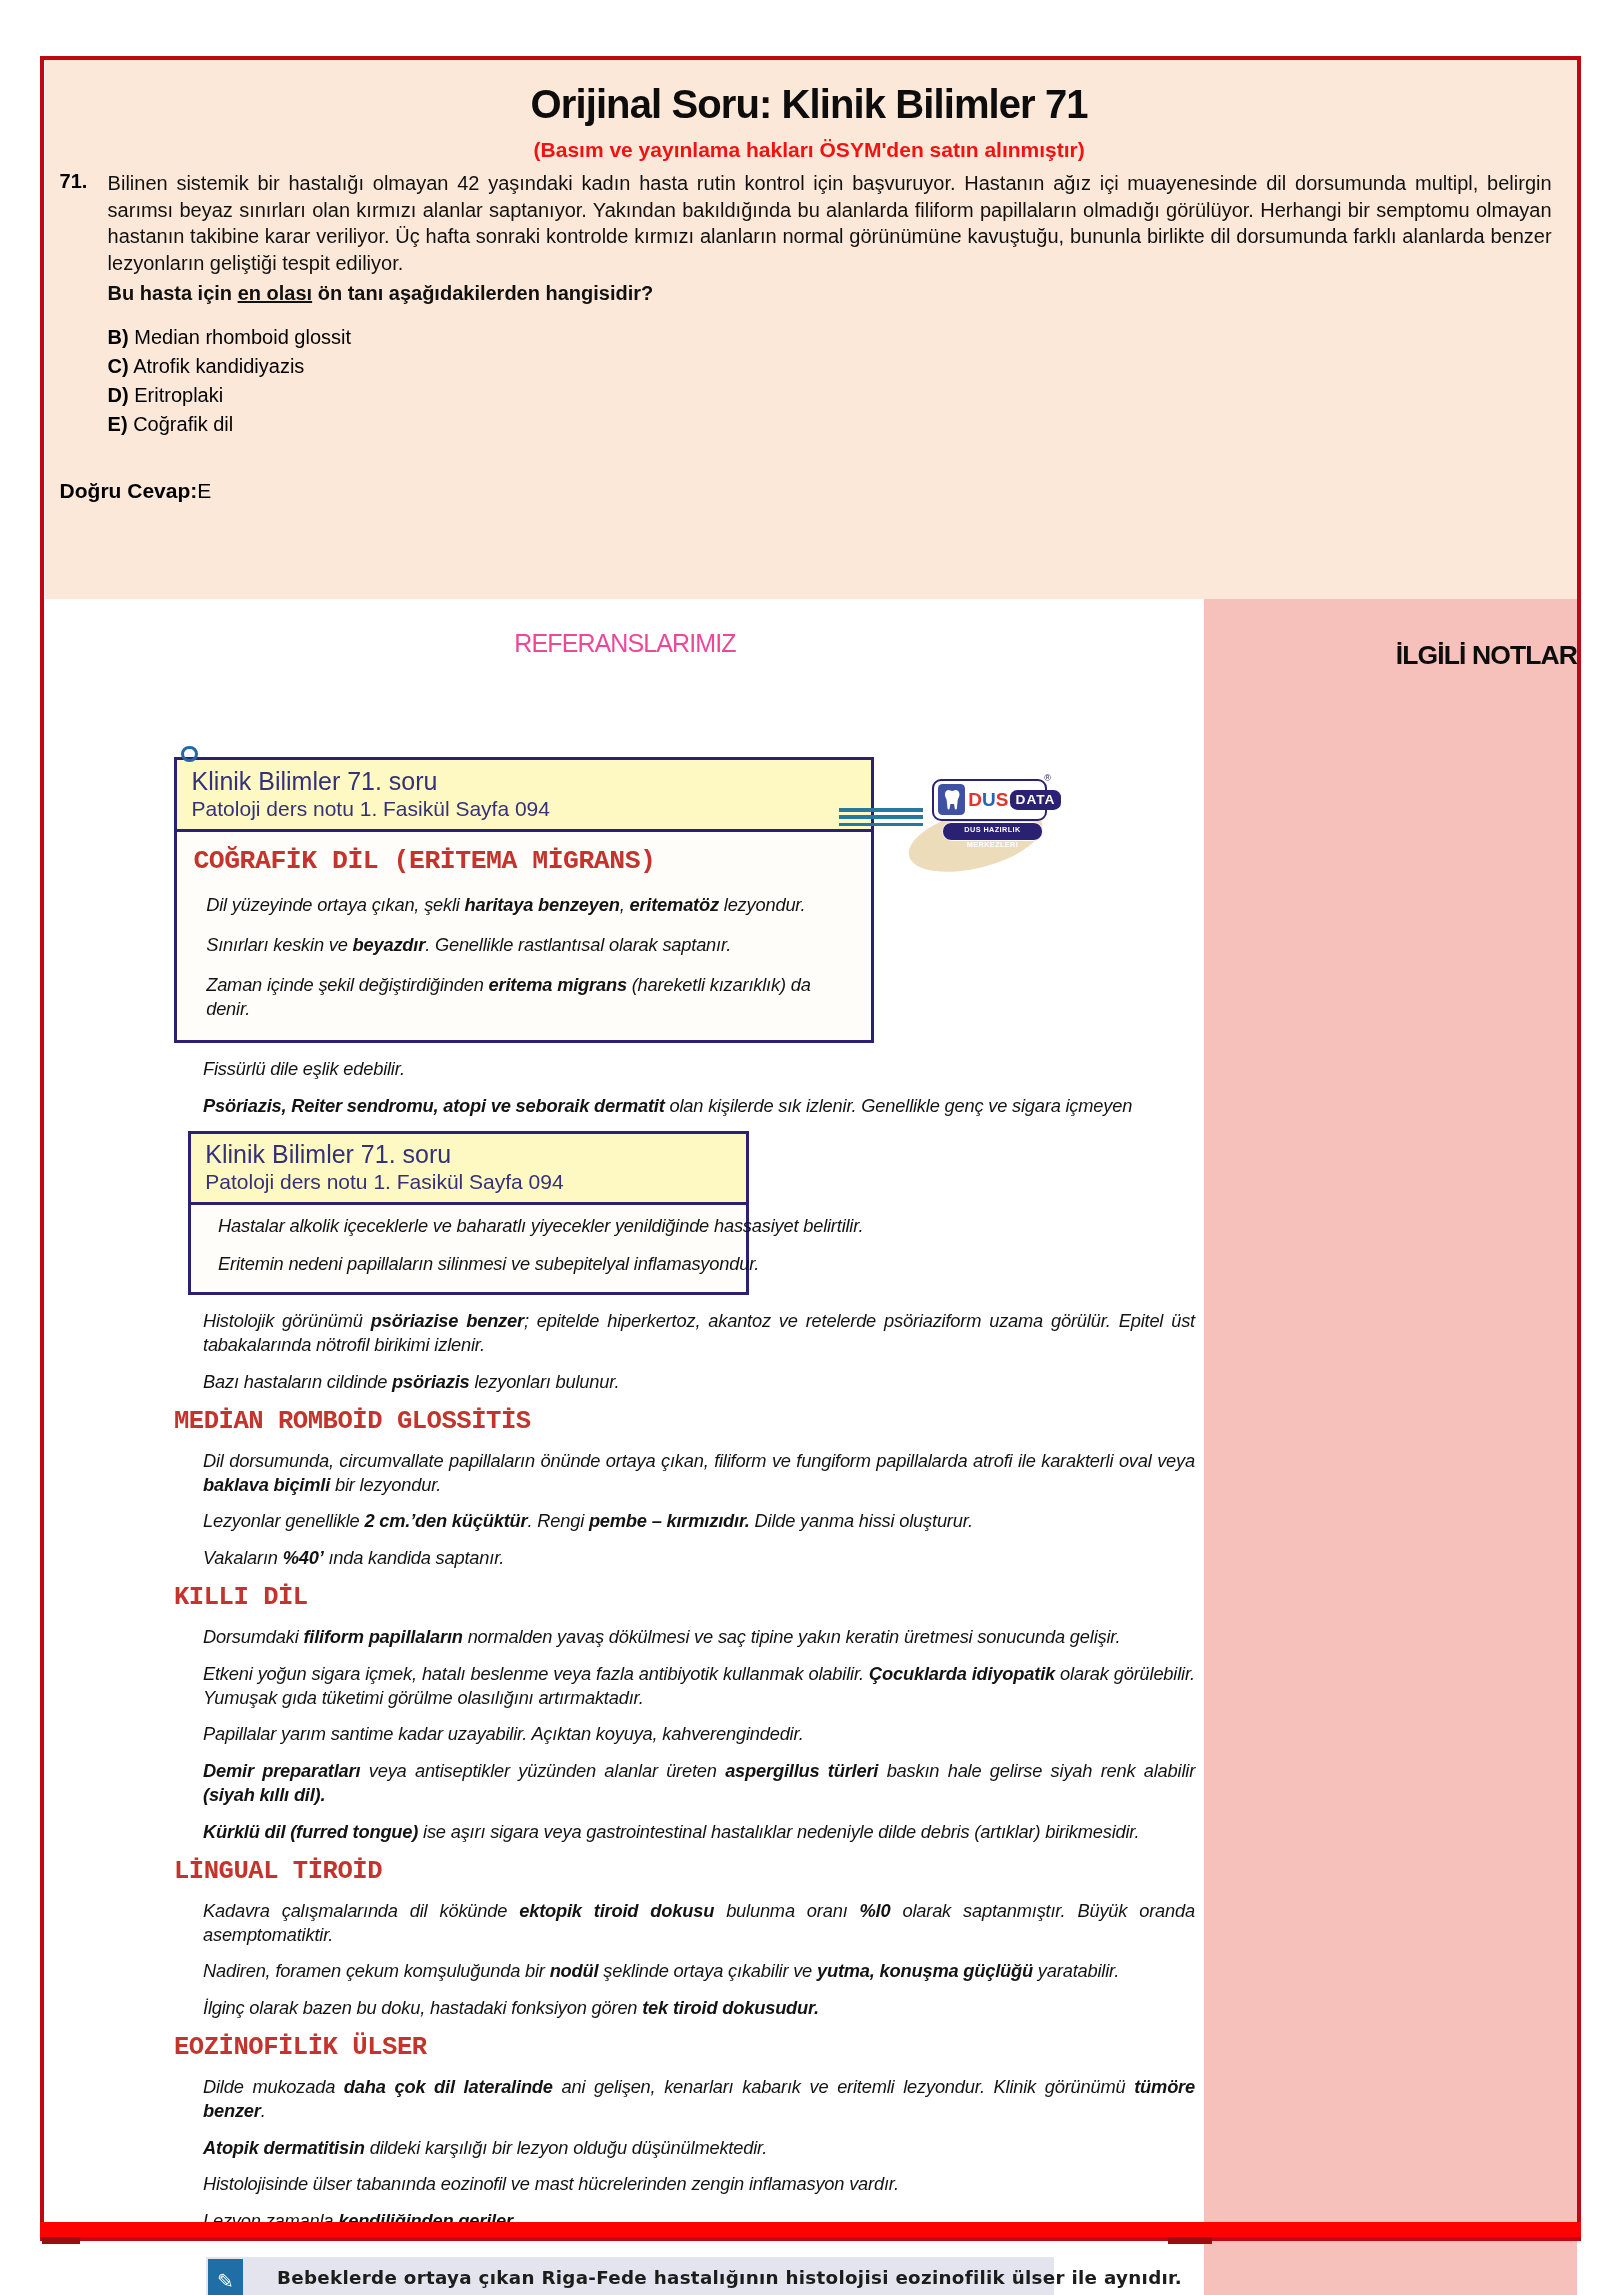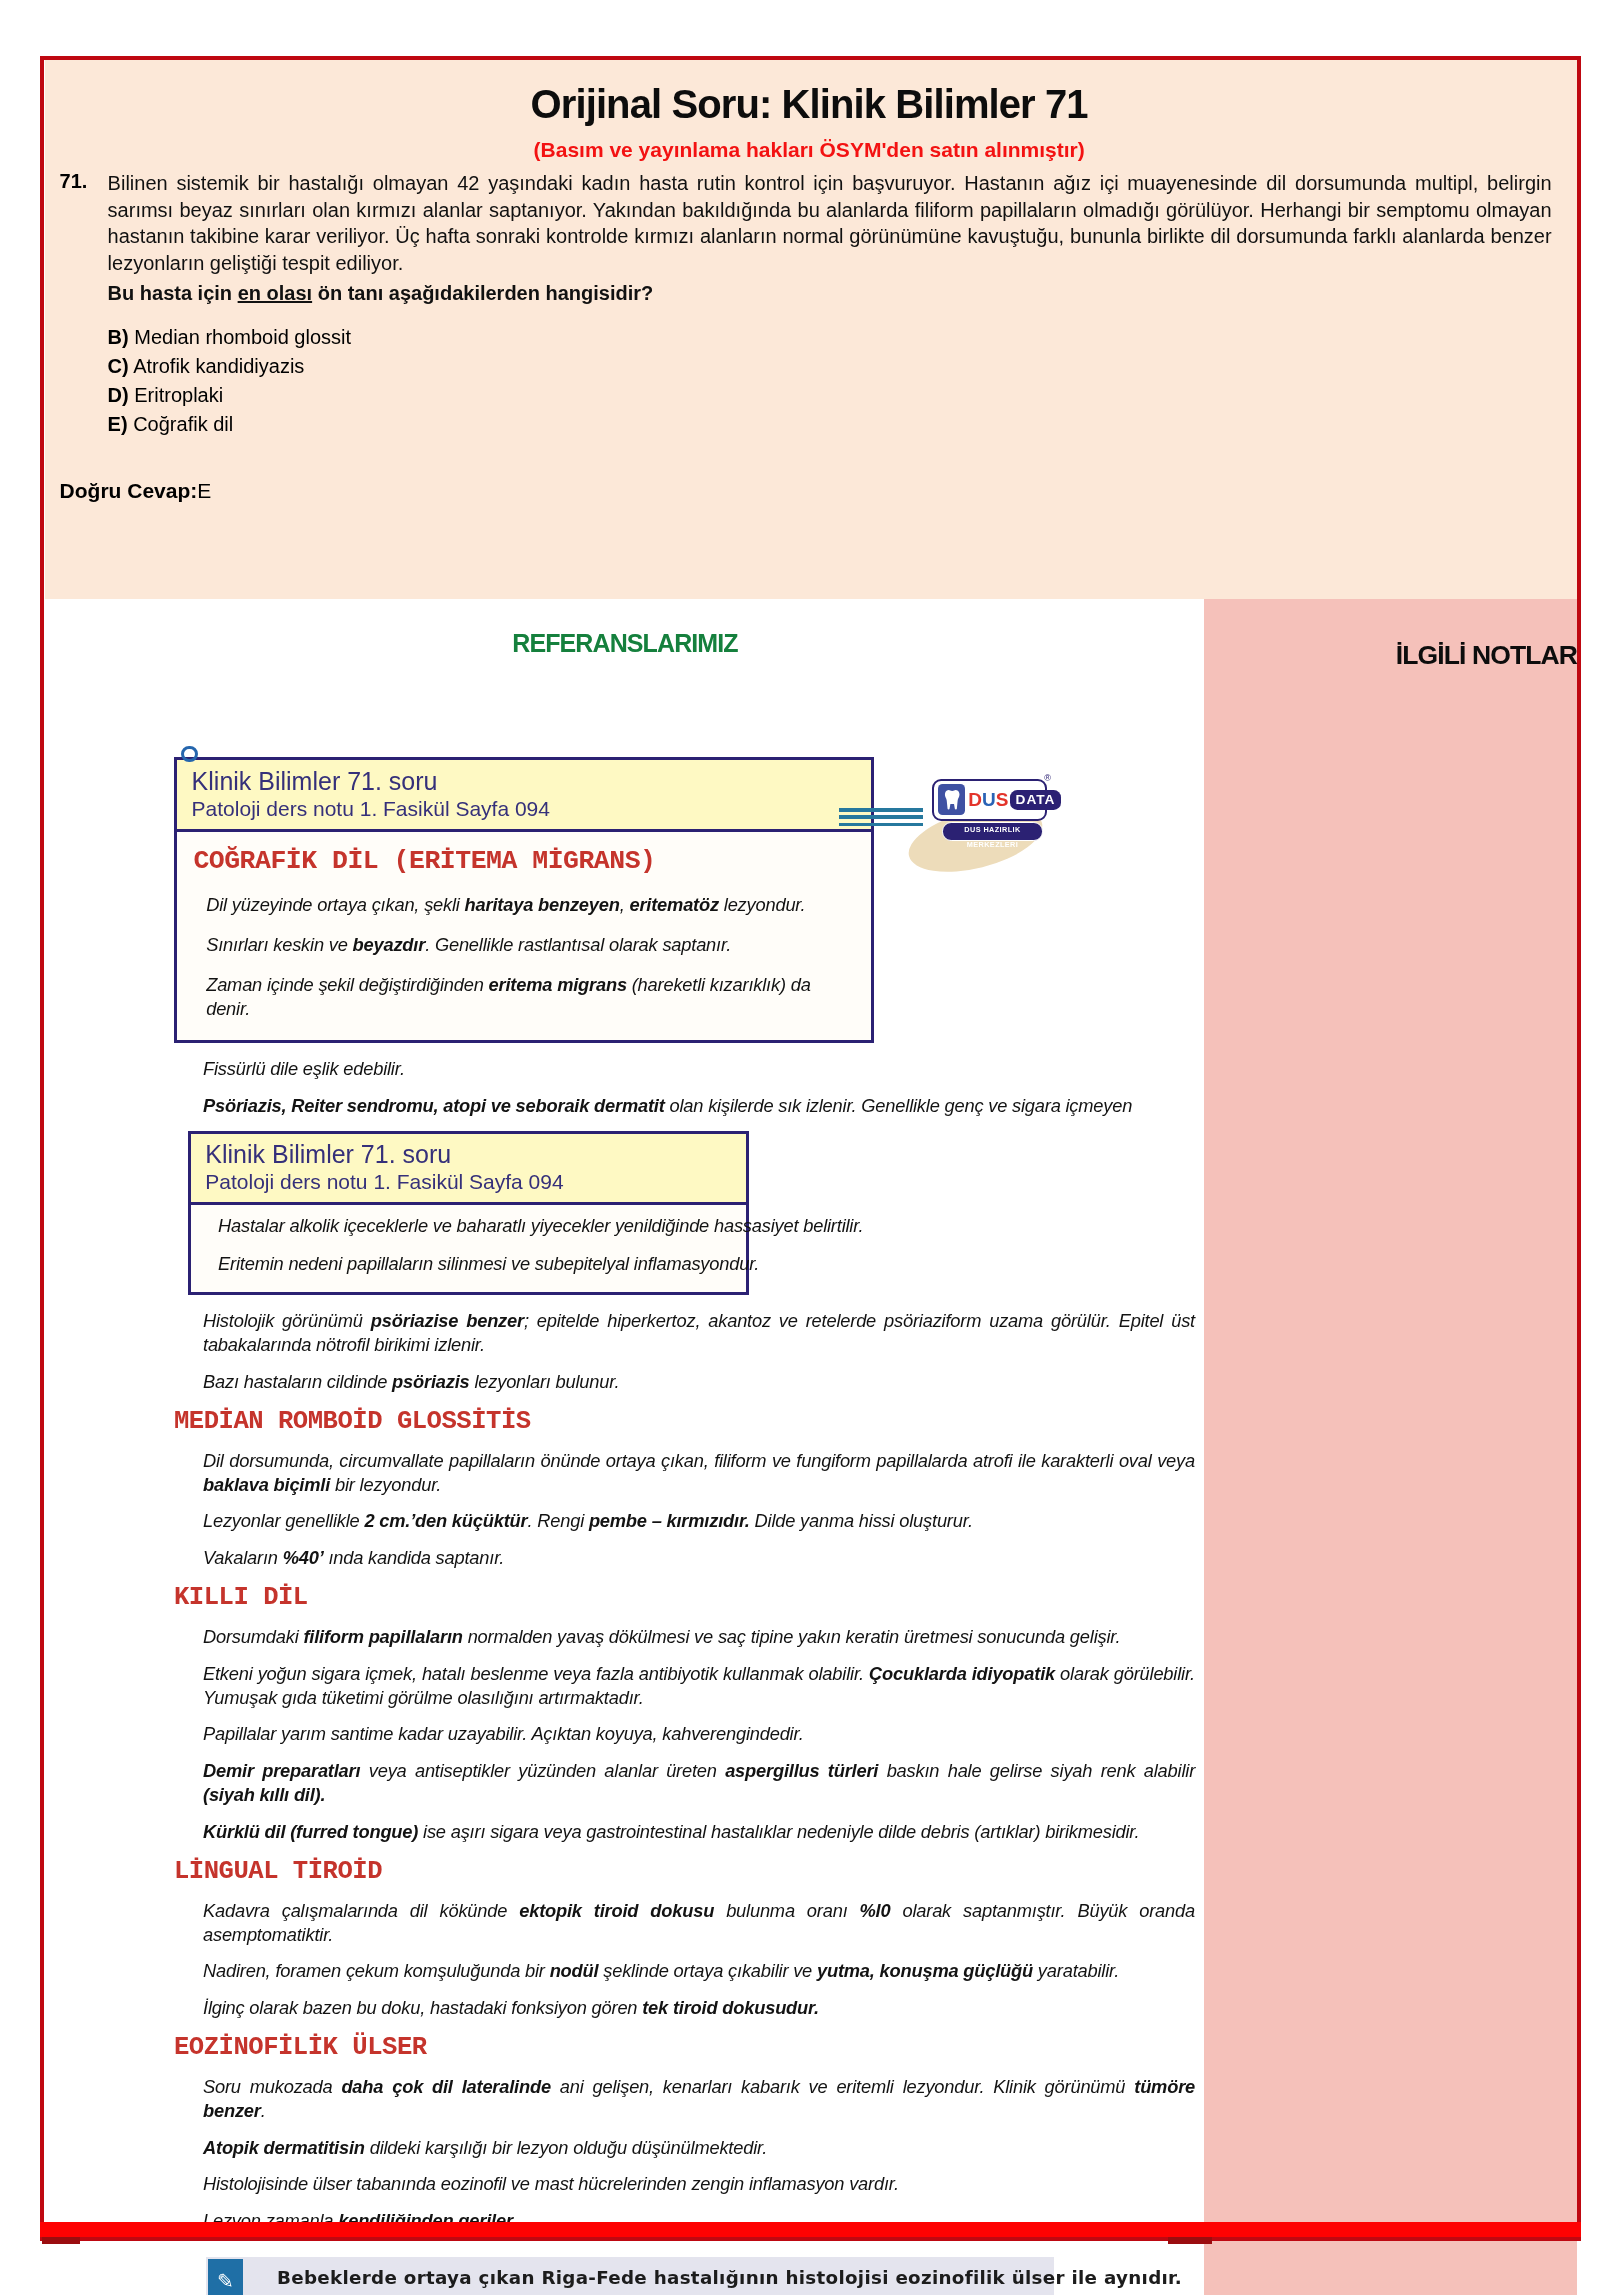--- a/index.html
+++ b/index.html
@@ -25,21 +25,21 @@
   .q-body { width:1444px; font-size:20px; line-height:26.5px; text-align:justify; color:#111; }
   .q-prompt { font-size:20px; font-weight:bold; margin-top:3.7px; }
   .q-options { margin:16.4px 0 0 48px; }
   .q-option { font-size:20px; line-height:29px; }
   .q-option .letter { font-weight:bold; }
   .q-answer { margin-top:40px; font-size:21px; }
   .q-answer .lbl { font-weight:bold; }
 
   
   .refs-header { position:absolute; left:45px; top:629px; width:1160px; text-align:center;
-                 font-size:25px; font-weight:bold; color:#15803d; letter-spacing:-0.9px; z-index:2; }
+                 font-size:25px; font-weight:normal; color:#ec4899; letter-spacing:-0.9px; z-index:2; }
   .notes-header { position:absolute; left:1204px; top:640px; width:373px; text-align:right;
                   font-size:26.5px; font-weight:bold; color:#0d0d0d; letter-spacing:-0.9px; z-index:2; }
 
   
   .ref-content { position:absolute; left:174px; top:757px; width:1031px; z-index:2; color:#131313; }
   .ref-p { font-size:18.3px; line-height:24px; margin:0 0 12.8px 29px; width:992px; text-align:justify;
            letter-spacing:-0.2px;font-style:italic; }
   .ref-p.nowrap { white-space:nowrap; width:auto; }
   .red-h { font-size:25.6px; font-weight:bold; color:#c5342c; letter-spacing:-0.5px; margin:9.1px 0 12.8px 0;font-family:Liberation Mono, monospace; }
 
@@ -184,21 +184,21 @@
   <p class="ref-p"><span>Papillalar yarım santime kadar uzayabilir. Açıktan koyuya, kahverengindedir.</span></p>
   <p class="ref-p"><span style="font-weight: bold;">Demir preparatları</span><span> veya antiseptikler yüzünden alanlar üreten </span><span style="font-weight: bold;">aspergillus türleri</span><span> baskın hale gelirse siyah renk alabilir </span><span style="font-weight: bold;">(siyah kıllı dil).</span></p>
   <p class="ref-p"><span style="font-weight: bold;">Kürklü dil (furred tongue)</span><span> ise aşırı sigara veya gastrointestinal hastalıklar nedeniyle dilde debris (artıklar) birikmesidir.</span></p>
 
   <div class="red-h">LİNGUAL TİROİD</div>
   <p class="ref-p"><span>Kadavra çalışmalarında dil kökünde </span><span style="font-weight: bold;">ektopik tiroid dokusu</span><span> bulunma oranı </span><span style="font-weight: bold;">%l0</span><span> olarak saptanmıştır. Büyük oranda asemptomatiktir.</span></p>
   <p class="ref-p"><span>Nadiren, foramen çekum komşuluğunda bir </span><span style="font-weight: bold;">nodül</span><span> şeklinde ortaya çıkabilir ve </span><span style="font-weight: bold;">yutma, konuşma güçlüğü</span><span> yaratabilir.</span></p>
   <p class="ref-p"><span>İlginç olarak bazen bu doku, hastadaki fonksiyon gören </span><span style="font-weight: bold;">tek tiroid dokusudur.</span></p>
 
   <div class="red-h">EOZİNOFİLİK ÜLSER</div>
-  <p class="ref-p"><span>Soru mukozada </span><span style="font-weight: bold;">daha çok dil lateralinde</span><span> ani gelişen, kenarları kabarık ve eritemli lezyondur. Klinik görünümü </span><span style="font-weight: bold;">tümöre benzer</span><span>.</span></p>
+  <p class="ref-p"><span>Dilde mukozada </span><span style="font-weight: bold;">daha çok dil lateralinde</span><span> ani gelişen, kenarları kabarık ve eritemli lezyondur. Klinik görünümü </span><span style="font-weight: bold;">tümöre benzer</span><span>.</span></p>
   <p class="ref-p"><span style="font-weight: bold;">Atopik dermatitisin</span><span> dildeki karşılığı bir lezyon olduğu düşünülmektedir.</span></p>
   <p class="ref-p"><span>Histolojisinde ülser tabanında eozinofil ve mast hücrelerinden zengin inflamasyon vardır.</span></p>
   <p class="ref-p"><span>Lezyon zamanla </span><span style="font-weight: bold;">kendiliğinden geriler.</span></p>
 
   <div class="note-strip">
     <div class="note-icon">✎</div>
     <div class="note-text">Bebeklerde ortaya çıkan Riga-Fede hastalığının histolojisi eozinofilik ülser ile aynıdır.</div>
   </div>
 
 </div>

